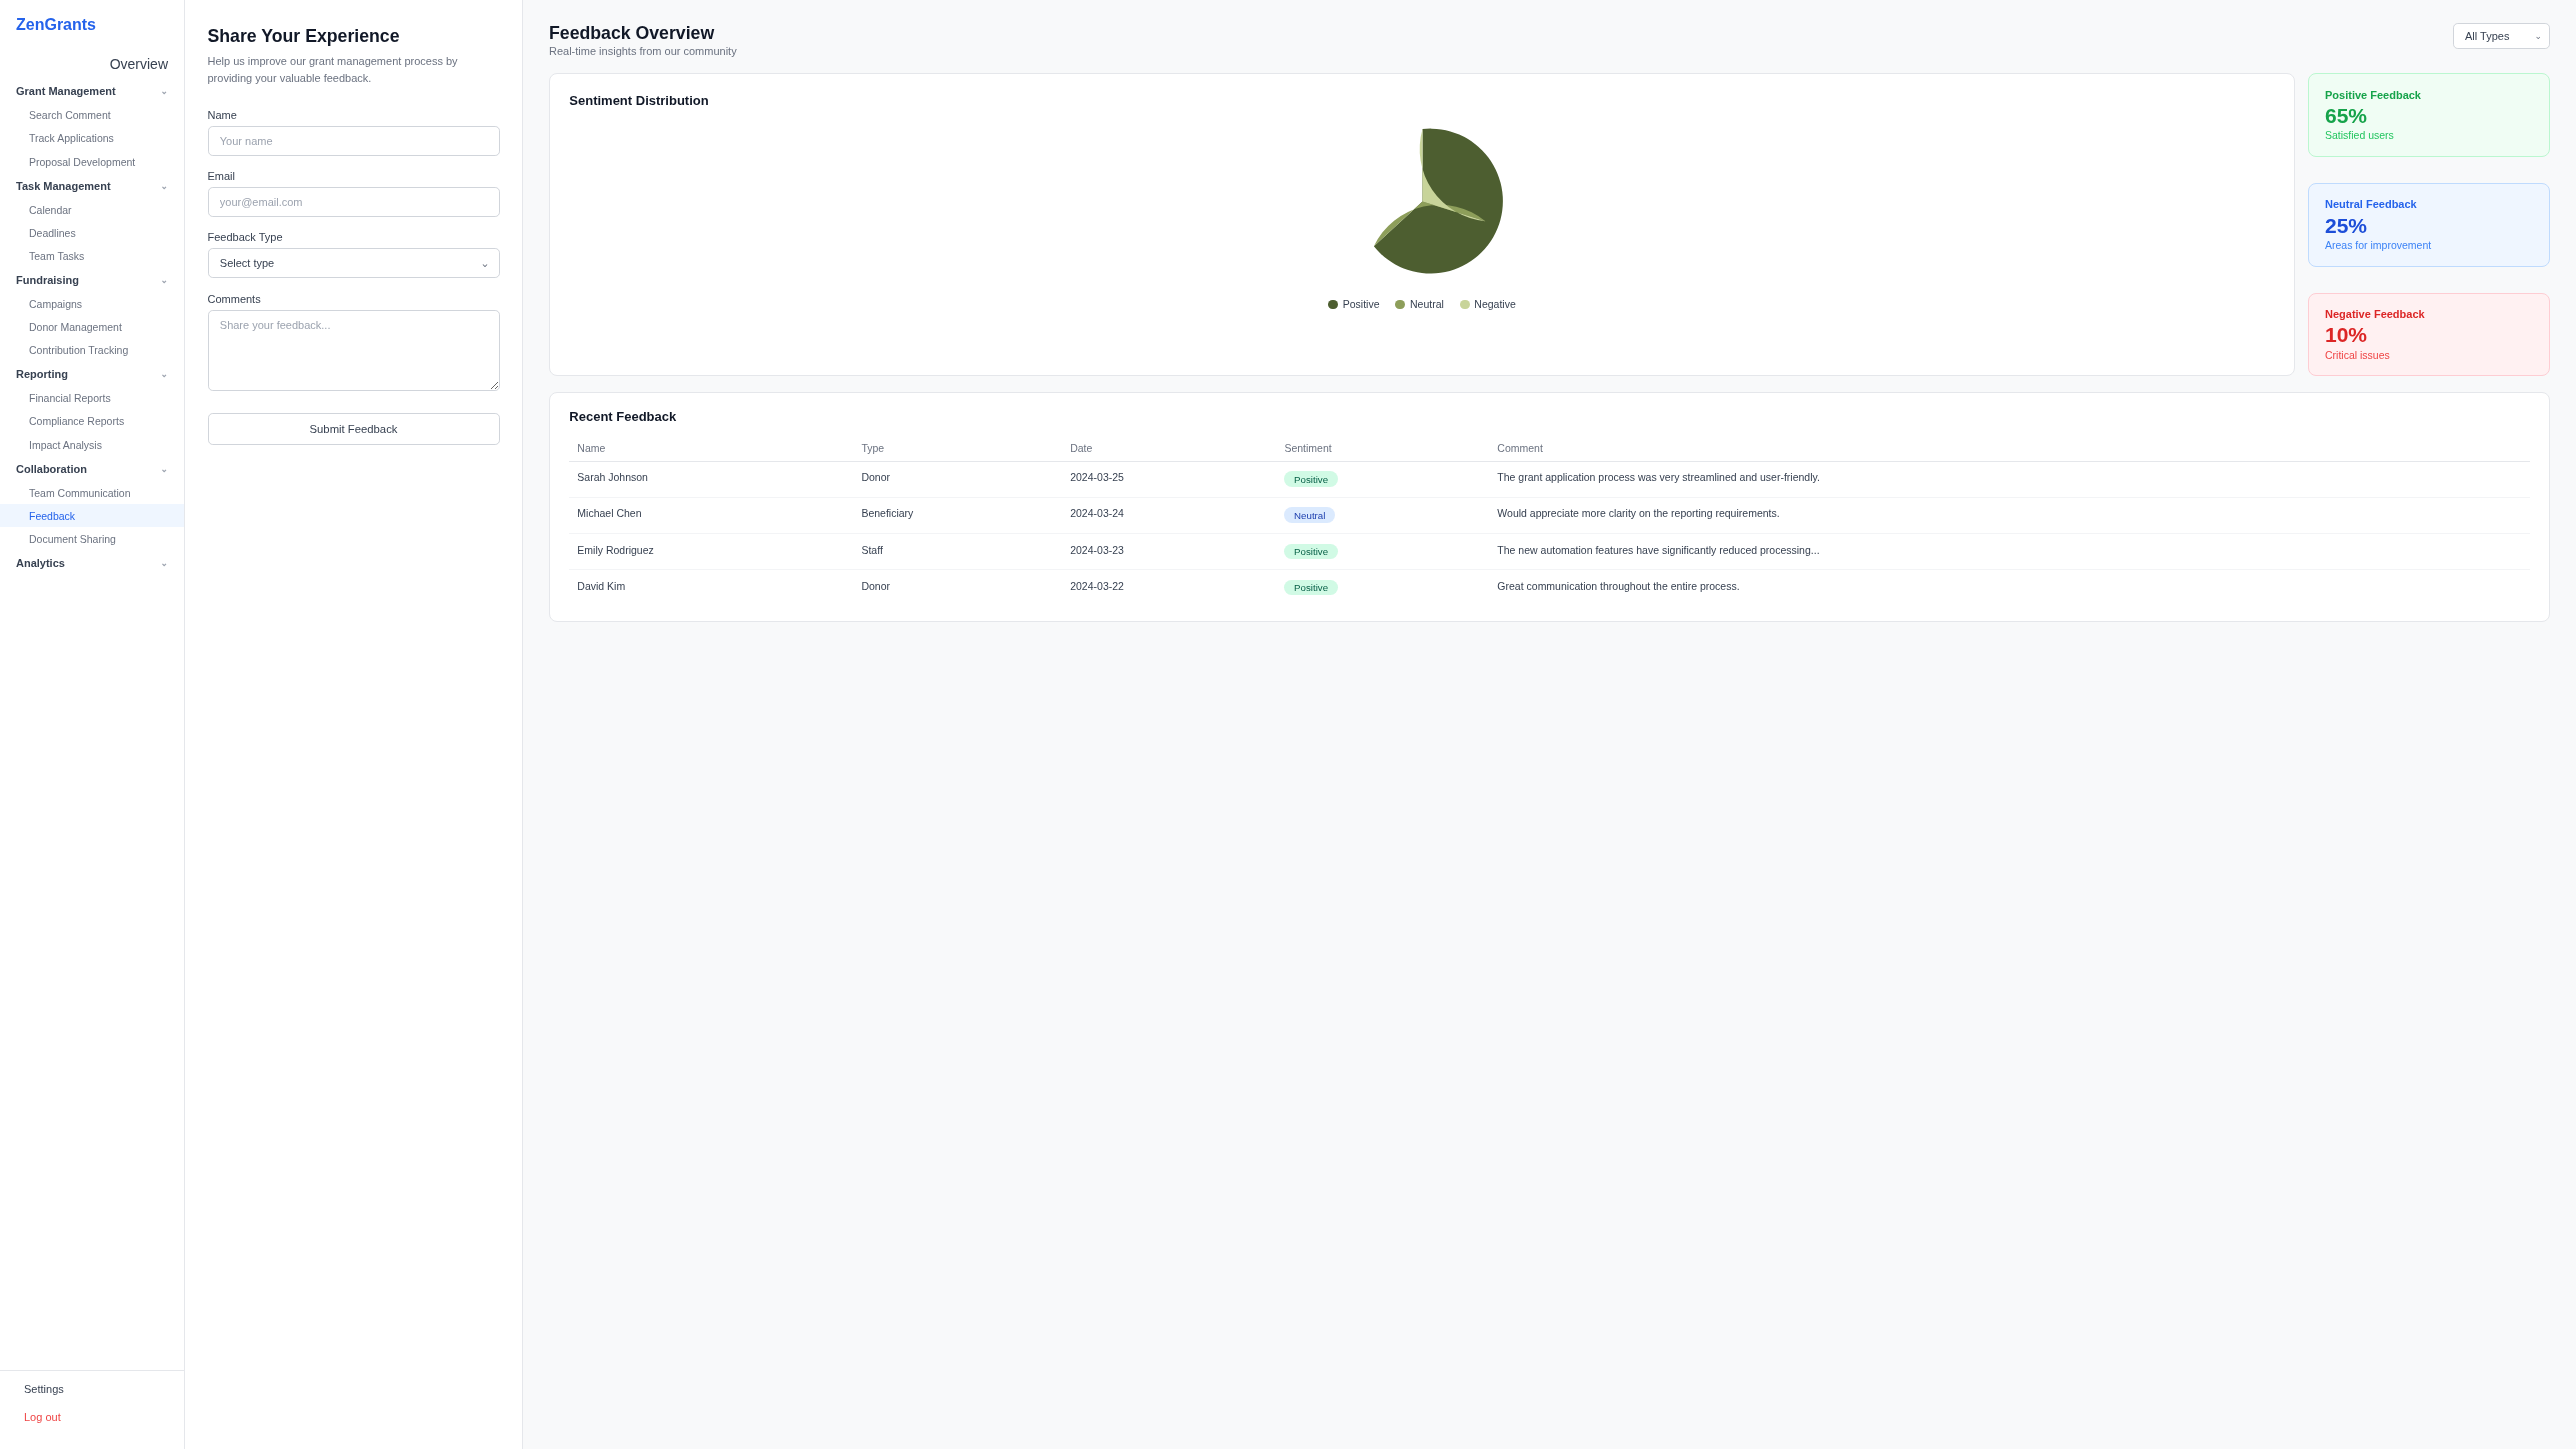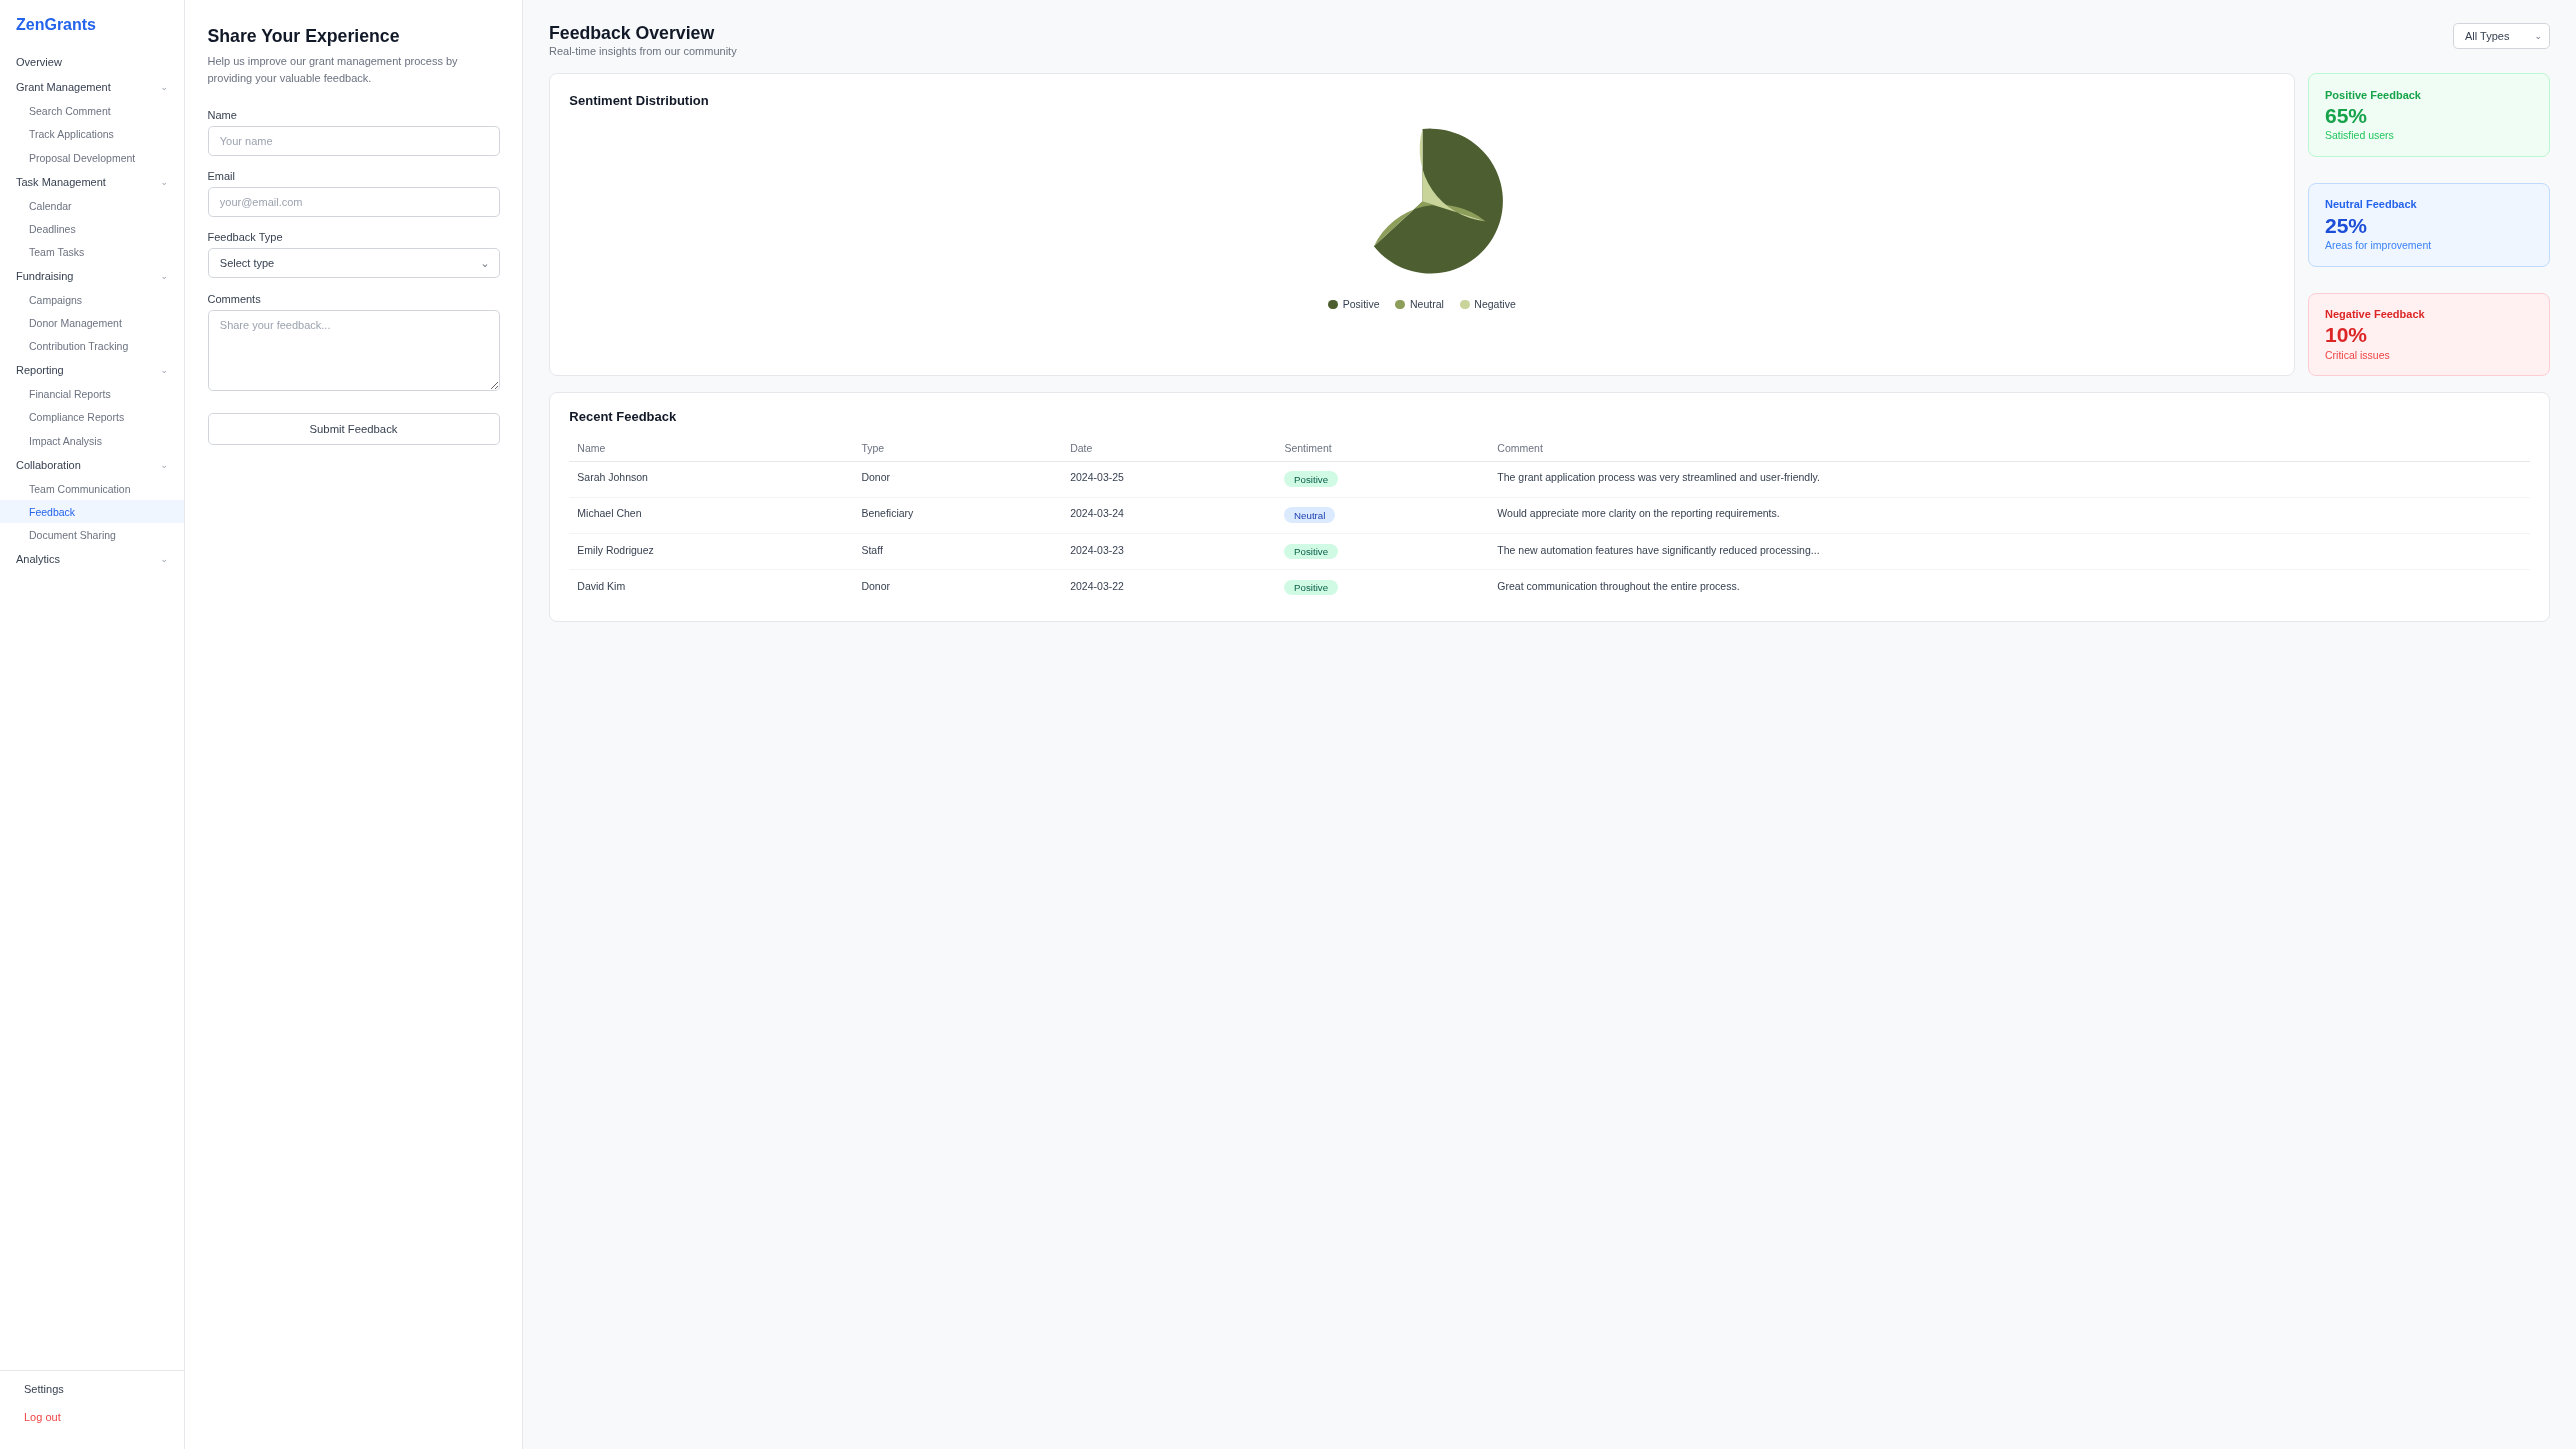--- a/index.html
+++ b/index.html
@@ -19,26 +19,27 @@
     .sidebar-logo {
       color: #2563eb;
       font-size: 16px;
       font-weight: 700;
       padding: 0 16px 16px;
     }
     .sidebar-item-top {
       padding: 6.4px 16px;
       color: #374151;
       cursor: pointer;
-      font-size: 11px;
+      font-size: 14px;
+      text-align: right;
     }
     .sidebar-section-header {
       padding: 6.4px 16px;
       color: #374151;
-      font-weight: 400;
+      font-weight: 700;
       font-size: 11px;
       display: flex;
       justify-content: space-between;
       align-items: center;
       cursor: pointer;
     }
     .sidebar-sub-item {
       padding: 5.6px 16px 5.6px 29px;
       color: #6b7280;
       font-size: 10.5px;

